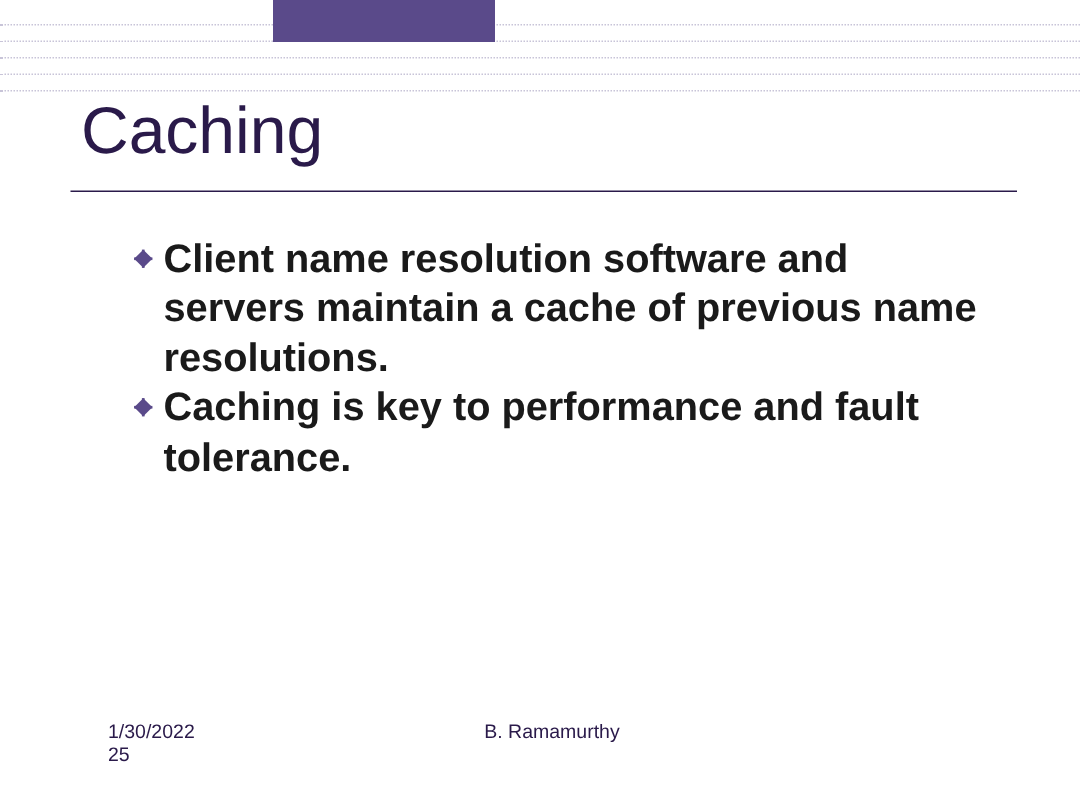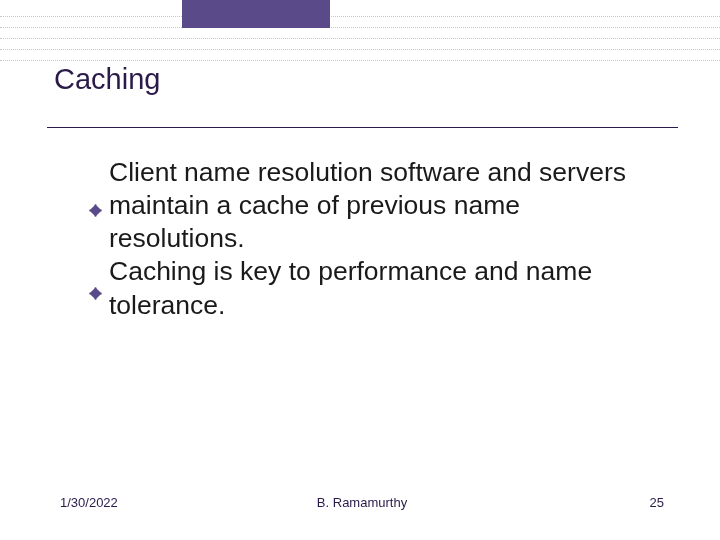--- a/index.html
+++ b/index.html
@@ -29,21 +29,21 @@
     top: 0;
     left: 182px;
     width: 148px;
     height: 28px;
     background: #5a4a8a;
   }
   .slide-title {
     position: absolute;
     top: 63px;
     left: 54px;
-    font-size: 29px;
+    font-size: 44px;
     color: #2a1a4a;
     font-weight: 400;
     letter-spacing: 0px;
   }
   .hr-line {
     position: absolute;
     top: 127px;
     left: 47px;
     right: 42px;
     border-top: 1.5px solid #2a1a4a;
@@ -52,45 +52,47 @@
     position: absolute;
     top: 156px;
     left: 88px;
     right: 60px;
     color: #1a1a1a;
     font-size: 26.5px;
     line-height: 1.25;
   }
   .bullet-item {
     display: flex;
-    align-items: center;
+    align-items: flex-start;
     margin-bottom: 0px;
+    font-weight: bold;
   }
   .bullet-icon {
     flex: 0 0 auto;
     width: 15px;
     height: 15px;
     margin-top: 9px;
     margin-right: 6px;
     position: relative;
   }
   .bullet-icon svg { display: block; }
   .bullet-text {
     flex: 1 1 auto;
   }
   .footer {
     position: absolute;
-    left: 60px;
+    left: 72px;
     right: 56px;
     bottom: 30px;
     display: flex;
     justify-content: space-between;
     align-items: baseline;
     font-size: 13px;
     color: #2a1a4a;
+    flex-direction: column;
   }
   .footer .center {
     position: absolute;
     left: 0;
     right: 0;
     text-align: center;
   }
   .footer .left  { position: relative; z-index: 1; }
   .footer .right { position: relative; z-index: 1; }
 </style>
@@ -127,21 +129,21 @@
   <div class="bullet-item">
     <span class="bullet-icon">
       <svg width="15" height="15" viewBox="0 0 15 15">
         <rect x="3.2" y="3.2" width="8.6" height="8.6" transform="rotate(45 7.5 7.5)" fill="#5a4a8a"></rect>
         <rect x="1.4" y="6.6" width="1.8" height="1.8" fill="#5a4a8a"></rect>
         <rect x="11.8" y="6.6" width="1.8" height="1.8" fill="#5a4a8a"></rect>
         <rect x="6.6" y="1.4" width="1.8" height="1.8" fill="#5a4a8a"></rect>
         <rect x="6.6" y="11.8" width="1.8" height="1.8" fill="#5a4a8a"></rect>
       </svg>
     </span>
-    <span class="bullet-text">Caching is key to performance and name tolerance.</span>
+    <span class="bullet-text">Caching is key to performance and fault tolerance.</span>
   </div>
 </div>
 
 <div class="footer">
   <span class="left">1/30/2022</span>
   <span class="center">B. Ramamurthy</span>
   <span class="right">25</span>
 </div>
 
 </body></html>

